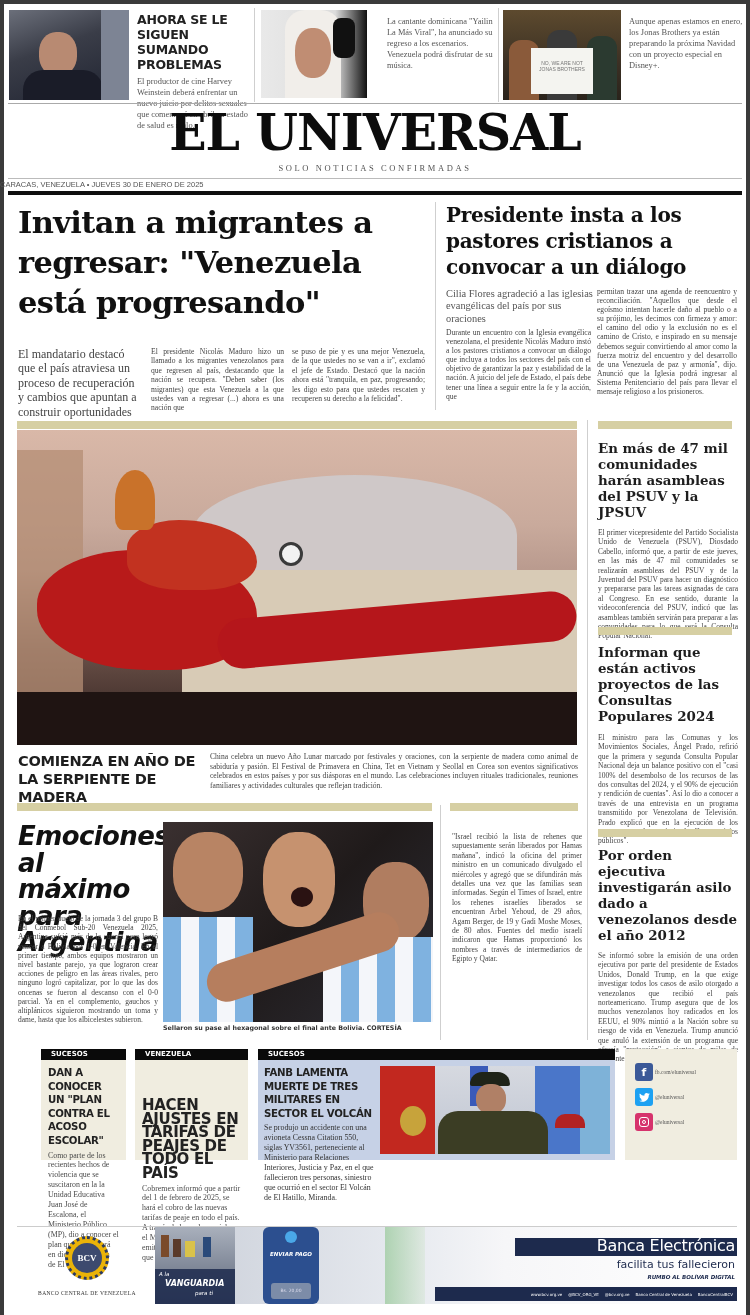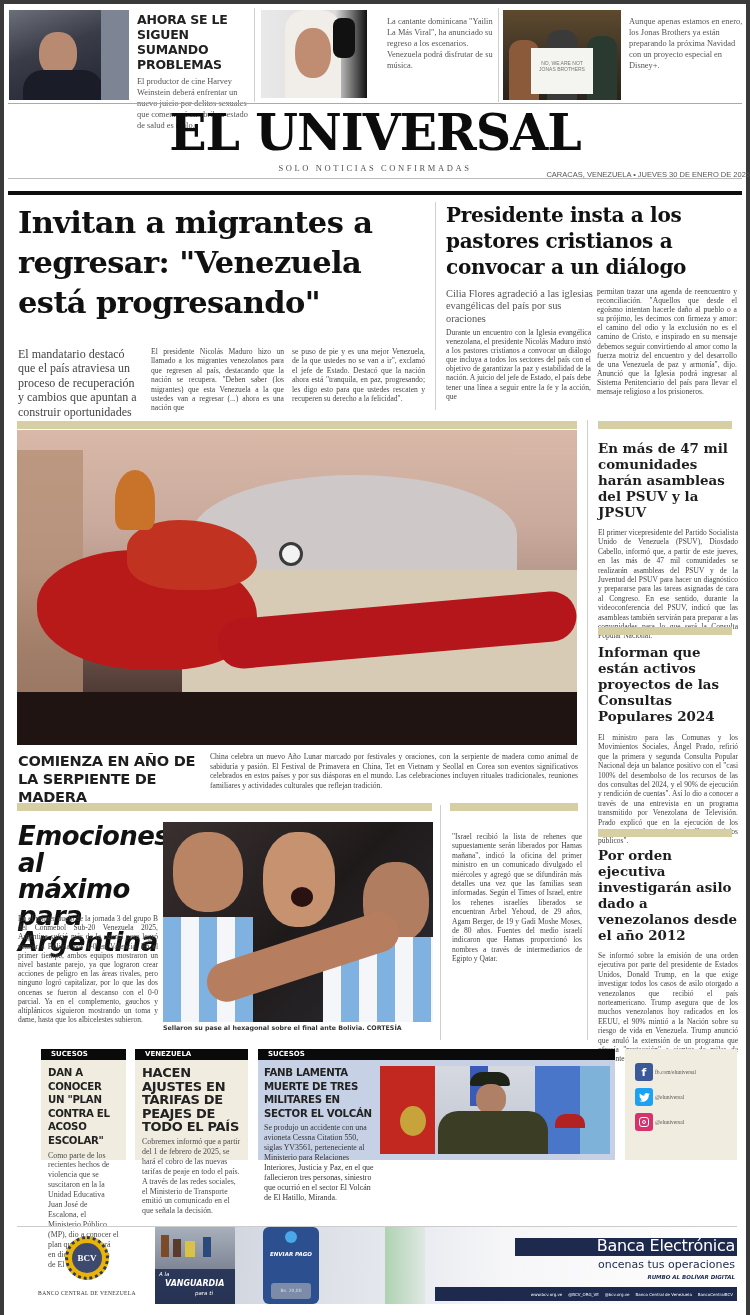--- a/index.html
+++ b/index.html
@@ -61,21 +61,21 @@
     <div class="teaser-body">Aunque apenas estamos en enero, los Jonas Brothers ya están preparando la próxima Navidad con un proyecto especial en Disney+.</div>
   </div>
 </div>
 <div class="hline" style="left:8px;top:103px;width:734px;background:#aaa;"></div>
 
 <div class="abs" style="left:0;top:104px;width:750px;height:62px;text-align:center;">
   <div style="font-family:'DejaVu Serif',serif;font-weight:bold;font-size:50px;line-height:58px;color:#0c0c0c;letter-spacing:-1px;transform:scaleX(0.98);">EL UNIVERSAL</div>
 </div>
 <div class="abs" style="left:0;top:163px;width:750px;text-align:center;font-family:'Liberation Serif',serif;font-size:8.5px;letter-spacing:2.6px;color:#555;">SOLO NOTICIAS CONFIRMADAS</div>
 <div class="hline" style="left:8px;top:178px;width:734px;background:#bbb;"></div>
-<div class="abs" style="left:0;top:170px;width:750px;text-align:right;font-family:'Liberation Sans',sans-serif;font-size:7.5px;color:#555;">CARACAS, VENEZUELA • JUEVES 30 DE ENERO DE 2025</div>
+<div class="abs" style="left:0;top:180px;width:750px;text-align:left;font-family:'Liberation Sans',sans-serif;font-size:7.5px;color:#555;">CARACAS, VENEZUELA • JUEVES 30 DE ENERO DE 2025</div>
 <div class="abs" style="left:8px;top:191px;width:734px;height:4px;background:#0e0e0e;"></div>
 
 <div class="abs" style="left:18px;top:202px;width:410px;font-family:'DejaVu Serif',serif;font-weight:bold;font-size:30.5px;line-height:40px;color:#111;letter-spacing:-0.6px;">Invitan a migrantes a regresar: "Venezuela está progresando"</div>
 <div class="abs" style="left:18px;top:347px;width:124px;font-family:'Liberation Serif',serif;font-size:12px;line-height:14.4px;color:#444;">El mandatario destacó que el país atraviesa un proceso de recuperación y cambios que apuntan a construir oportunidades</div>
 <div class="abs body-text" style="left:151px;top:347px;width:133px;font-size:7.6px;line-height:9.4px;">El presidente Nicolás Maduro hizo un llamado a los migrantes venezolanos para que regresen al país, destacando que la nación se recupera. "Deben saber (los migrantes) que esta Venezuela a la que ustedes van a regresar (...) ahora es una nación que</div>
 <div class="abs body-text" style="left:292px;top:347px;width:133px;font-size:7.6px;line-height:9.4px;">se puso de pie y es una mejor Venezuela, de la que ustedes no se van a ir", exclamó el jefe de Estado. Destacó que la nación ahora está "tranquila, en paz, progresando; les digo esto para que ustedes rescaten y recuperen su derecho a la felicidad".</div>
 <div class="vline" style="left:435px;top:202px;height:208px;"></div>
 
 <div class="abs" style="left:446px;top:202px;width:290px;font-family:'DejaVu Serif',serif;font-weight:bold;font-size:20px;line-height:26px;color:#111;letter-spacing:-0.3px;">Presidente insta a los pastores cristianos a convocar a un diálogo</div>
 <div class="abs" style="left:446px;top:288px;width:148px;font-family:'Liberation Serif',serif;font-size:10.4px;line-height:12.4px;color:#555;">Cilia Flores agradeció a las iglesias evangélicas del país por sus oraciones</div>
@@ -135,21 +135,21 @@
 </div>
 
 <div class="label-bar" style="left:41px;top:1049px;width:85px;">SUCESOS</div>
 <div class="abs" style="left:41px;top:1060px;width:85px;height:100px;background:#f0ede0;padding:6px 7px;">
   <div class="box-hl" style="font-size:10.2px;line-height:13.6px;">DAN A CONOCER UN "PLAN CONTRA EL ACOSO ESCOLAR"</div>
   <div class="box-body" style="font-size:7.9px;line-height:9.9px;">Como parte de los recientes hechos de violencia que se suscitaron en la la Unidad Educativa Juan José de Escalona, el Ministerio Público (MP), dio a conocer el plan que se aplicará en dicha institución de El Hatillo.</div>
 </div>
 
 <div class="label-bar" style="left:135px;top:1049px;width:113px;">VENEZUELA</div>
 <div class="abs" style="left:135px;top:1060px;width:113px;height:100px;background:#f0ede0;padding:6px 7px;">
-  <div class="box-hl" style="font-size:13px;line-height:13.6px;">HACEN AJUSTES EN TARIFAS DE PEAJES DE TODO EL PAÍS</div>
+  <div class="box-hl" style="font-size:15px;line-height:13.6px;margin-top:33px;">HACEN AJUSTES EN TARIFAS DE PEAJES DE TODO EL PAÍS</div>
   <div class="box-body" style="font-size:7.9px;line-height:9.9px;">Cobremex informó que a partir del 1 de febrero de 2025, se hará el cobro de las nuevas tarifas de peaje en todo el país. A través de las redes sociales, el Ministerio de Transporte emitió un comunicado en el que señala la decisión.</div>
 </div>
 
 <div class="label-bar" style="left:258px;top:1049px;width:357px;">SUCESOS</div>
 <div class="abs" style="left:258px;top:1060px;width:357px;height:100px;background:#c6d1e6;">
   <div class="abs" style="left:6px;top:6px;width:112px;">
     <div class="box-hl" style="font-size:10.2px;line-height:13.6px;">FANB LAMENTA MUERTE DE TRES MILITARES EN SECTOR EL VOLCÁN</div>
     <div class="box-body" style="font-size:7.9px;line-height:9.9px;color:#333;">Se produjo un accidente con una avioneta Cessna Citation 550, siglas YV3561, perteneciente al Ministerio para Relaciones Interiores, Justicia y Paz, en el que fallecieron tres personas, siniestro que ocurrió en el sector El Volcán de El Hatillo, Miranda.</div>
   </div>
   <div class="photo" style="left:122px;top:6px;width:230px;height:88px;background:linear-gradient(180deg,#d6d9e0 0%,#bfc5d2 100%);">
@@ -206,21 +206,21 @@
   <div class="abs" style="left:10px;top:52px;color:#fff;font-family:'DejaVu Sans',sans-serif;font-weight:bold;font-style:italic;font-size:8px;">VANGUARDIA</div>
   <div class="abs" style="left:40px;top:63px;color:#fff;font-family:'DejaVu Sans',sans-serif;font-style:italic;font-size:5.5px;">para ti</div>
   <div class="abs" style="left:108px;top:0;width:56px;height:77px;background:#2c4f8f;border-radius:6px;">
     <div class="abs" style="left:22px;top:4px;width:12px;height:12px;border-radius:50%;background:#4aa8e8;"></div>
     <div class="abs" style="left:0;top:24px;width:56px;text-align:center;color:#fff;font-family:'DejaVu Sans',sans-serif;font-weight:bold;font-style:italic;font-size:5.5px;">ENVIAR PAGO</div>
     <div class="abs" style="left:8px;top:56px;width:40px;height:16px;background:#7c8ca8;border-radius:3px;color:#dde;font-size:4.5px;font-family:'DejaVu Sans',sans-serif;text-align:center;line-height:16px;">Bs. 20,00</div>
   </div>
   <div class="abs" style="left:230px;top:0;width:40px;height:77px;background:linear-gradient(90deg,#8ac48a,#d8e6d8);opacity:0.6;"></div>
   <div class="abs" style="left:360px;top:11px;width:222px;height:18px;background:#1d2a4d;"></div>
   <div class="abs" style="left:360px;top:8px;width:220px;text-align:right;color:#fff;font-family:'DejaVu Sans',sans-serif;font-size:16px;line-height:22px;letter-spacing:-0.3px;">Banca Electrónica</div>
-  <div class="abs" style="left:330px;top:31px;width:250px;text-align:right;color:#1d2a4d;font-family:'DejaVu Sans',sans-serif;font-size:11px;">oncenas tus operaciones</div>
+  <div class="abs" style="left:330px;top:31px;width:250px;text-align:right;color:#1d2a4d;font-family:'DejaVu Sans',sans-serif;font-size:11px;">facilita tus fallecieron</div>
   <div class="abs" style="left:330px;top:47px;width:250px;text-align:right;color:#1d2a4d;font-family:'DejaVu Sans',sans-serif;font-weight:bold;font-style:italic;font-size:5.5px;">RUMBO AL BOLÍVAR DIGITAL</div>
   <div class="abs" style="left:280px;top:60px;width:302px;height:14px;background:#1d2a4d;display:flex;justify-content:flex-end;align-items:center;gap:6px;padding-right:4px;">
     <span style="color:#fff;font-family:'DejaVu Sans',sans-serif;font-size:4px;">www.bcv.org.ve</span>
     <span style="color:#fff;font-family:'DejaVu Sans',sans-serif;font-size:4px;">@BCV_ORG_VE</span>
     <span style="color:#fff;font-family:'DejaVu Sans',sans-serif;font-size:4px;">@bcv.org.ve</span>
     <span style="color:#fff;font-family:'DejaVu Sans',sans-serif;font-size:4px;">Banco Central de Venezuela</span>
     <span style="color:#fff;font-family:'DejaVu Sans',sans-serif;font-size:4px;">BancoCentralBCV</span>
   </div>
 </div>
 

